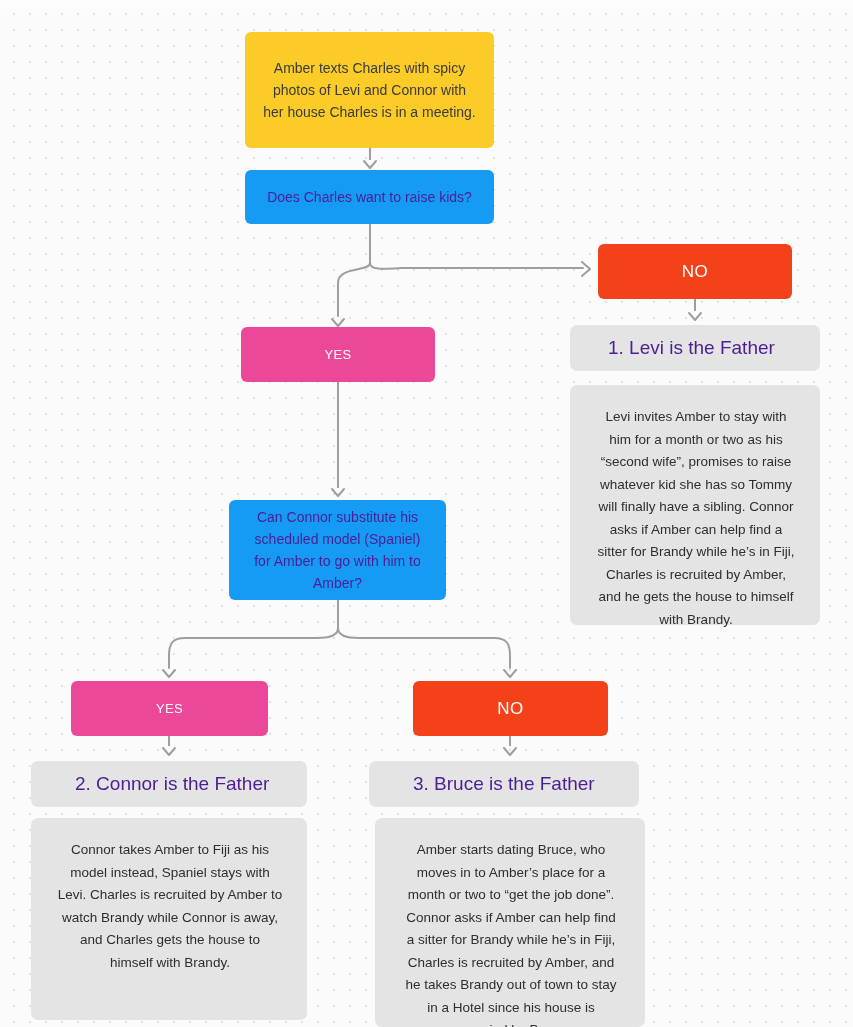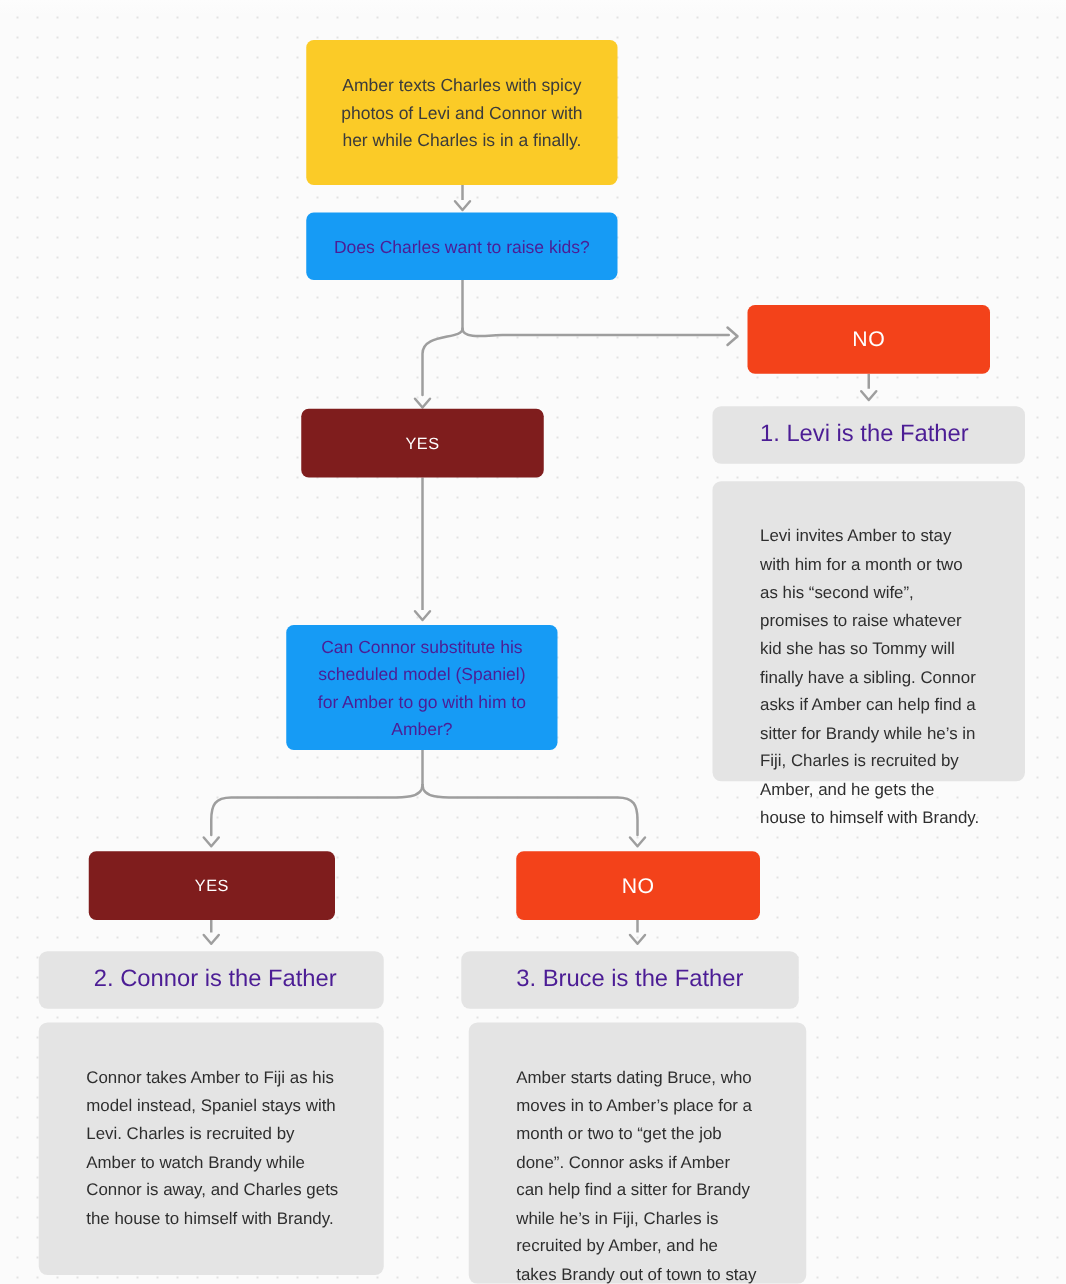--- a/index.html
+++ b/index.html
@@ -67,21 +67,21 @@
     padding: 0 18px;
   }
   .box-blue {
     background: #169bf5;
     color: #4c1d95;
     font-size: 14px;
     line-height: 22px;
     padding: 0 16px;
   }
   .box-green {
-    background: #7f1d1d;
+    background: #ec4899;
     color: #ffffff;
     font-size: 13px;
     letter-spacing: 0.4px;
   }
   .box-red {
     background: #f3421a;
     color: #ffffff;
     font-size: 17px;
     letter-spacing: 0.4px;
   }
@@ -103,21 +103,21 @@
     background: #e4e4e4;
     border-radius: 7px;
     color: #2e2e2e;
     font-size: 13.5px;
     line-height: 22.5px;
     align-items: flex-start;
     justify-content: flex-start;
     text-align: left;
     padding: 21px 24px 18px 26px;
   }
-  .box-body p { margin: 12px; }
+  .box-body p { margin: 0; text-align: center; }
 </style>
 </head>
 <body>
 
 <div id="canvas"></div>
 <div id="top-band"></div>
 
 <svg id="edges" viewBox="0 0 853 1027" width="853" height="1027">
   <defs>
     <g id="arrowhead-down">
@@ -165,21 +165,21 @@
     <path d="M 169 736 L 169 746" fill="none" stroke="#9e9e9e" stroke-width="2"></path>
     <use href="#arrowhead-down" x="169" y="755"></use>
   </g>
 
   <g>
     <path d="M 510 736 L 510 746" fill="none" stroke="#9e9e9e" stroke-width="2"></path>
     <use href="#arrowhead-down" x="510" y="755"></use>
   </g>
 </svg>
 
-<div class="node box-yellow" style="left:245px; top:32px; width:249px; height:116px;">Amber texts Charles with spicy photos of Levi and Connor with her while Charles is in a finally.</div>
+<div class="node box-yellow" style="left:245px; top:32px; width:249px; height:116px;">Amber texts Charles with spicy photos of Levi and Connor with her house Charles is in a meeting.</div>
 
 <div class="node box-blue" style="left:245px; top:170px; width:249px; height:54px;">Does Charles want to raise kids?</div>
 
 <div class="node box-red" style="left:598px; top:244px; width:194px; height:55px;">NO</div>
 
 <div class="node box-green" style="left:241px; top:327px; width:194px; height:55px;">YES</div>
 
 <div class="node box-blue" style="left:229px; top:500px; width:217px; height:100px;">Can Connor substitute his scheduled model (Spaniel) for Amber to go with him to Amber?</div>
 
 <div class="node box-green" style="left:71px; top:681px; width:197px; height:55px;">YES</div>

